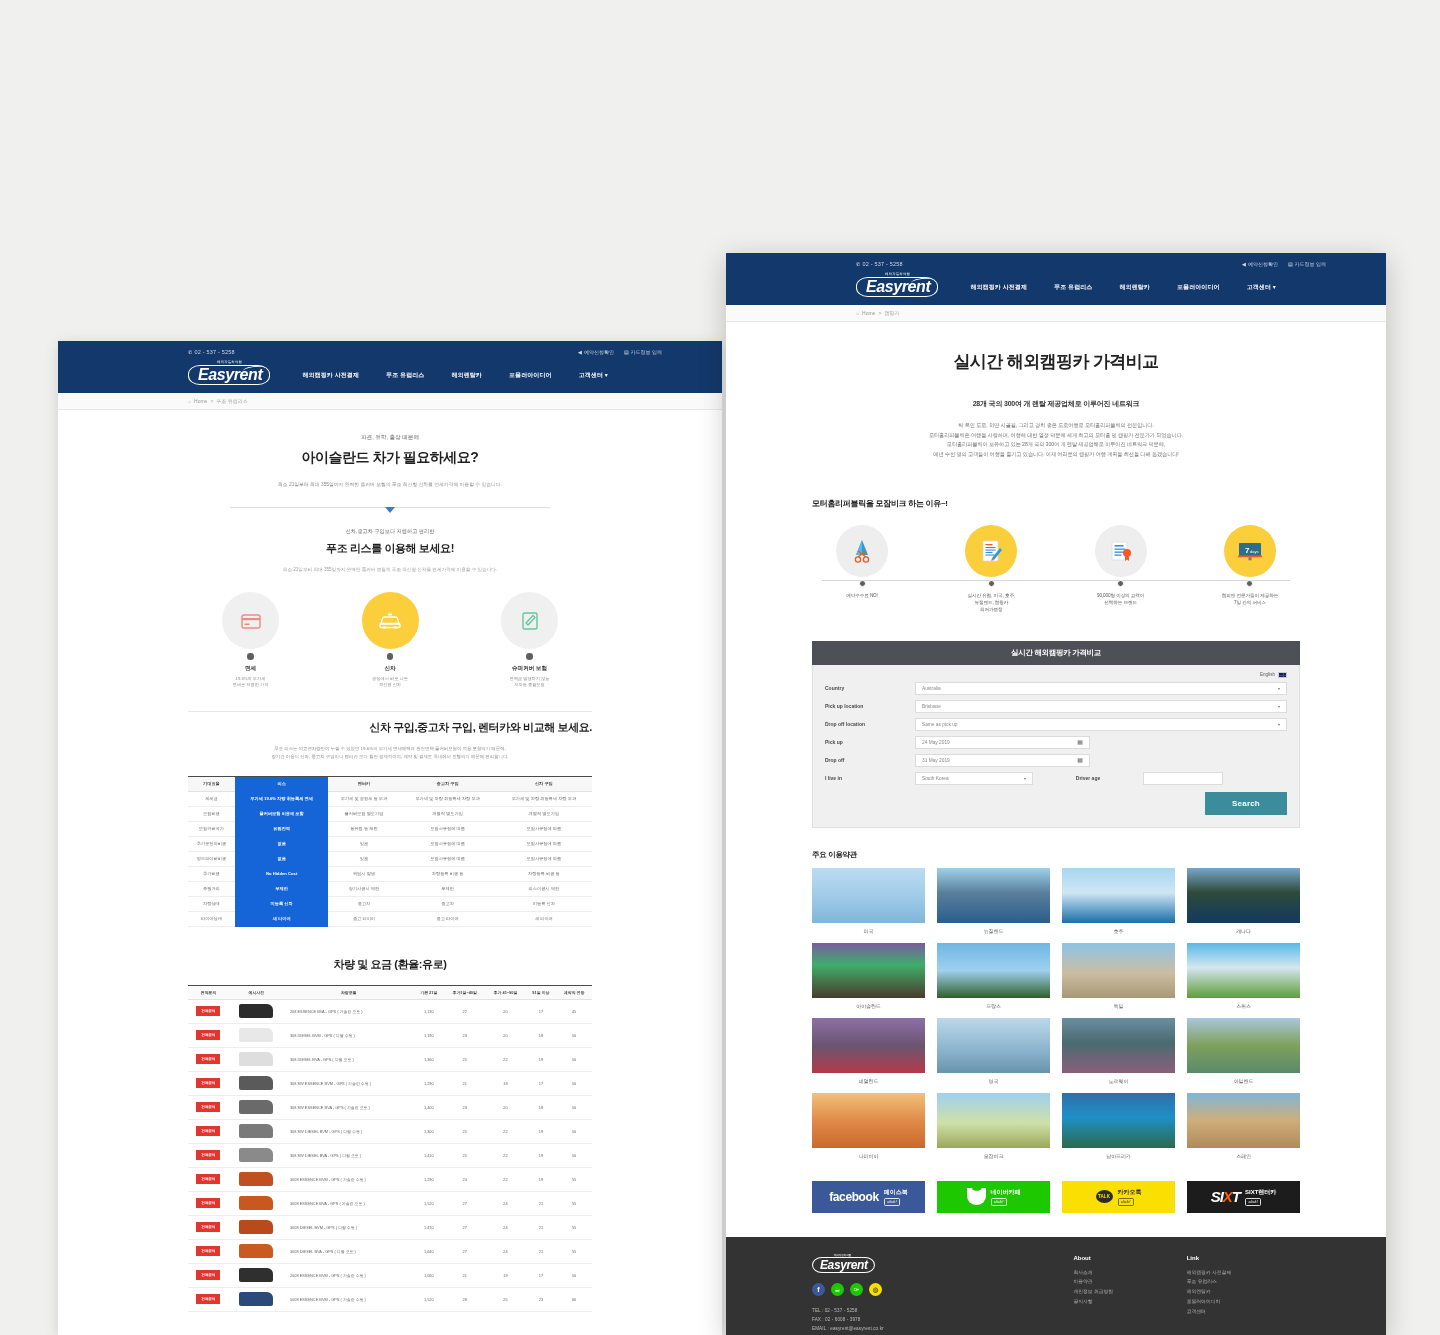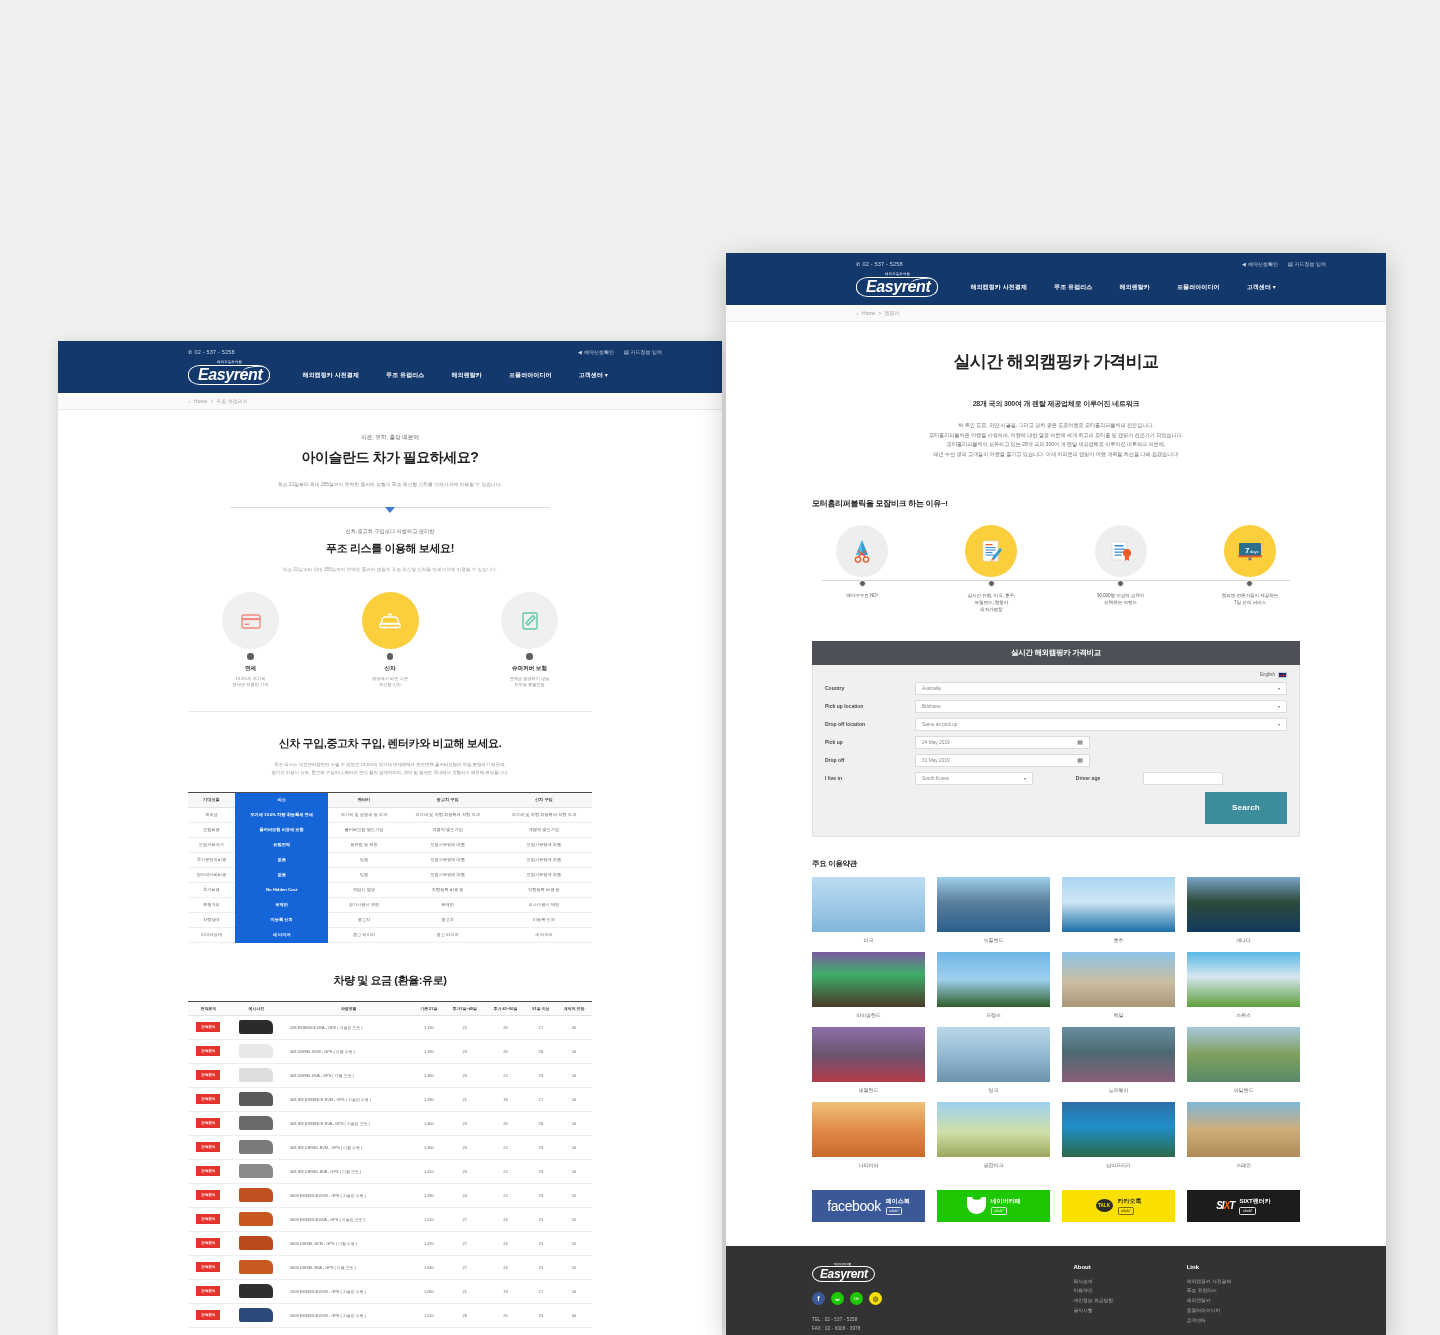--- a/index.html
+++ b/index.html
@@ -135,42 +135,42 @@
   .caret { position: absolute; right: 6px; font-size: 4px; color: #777; }
   .cal-ic { position: absolute; right: 6px; font-size: 6px; color: #6a6a6a; line-height:1;}
   .f-inline { display: flex; align-items: center; gap: 0; flex: 1; }
   .f-label2 { width: 110px; text-align: center; font-size: 5px; font-weight: bold; color: #4a4a4a; }
   .f-input {
     width: 80px; height: 13px; background: #fff; border: 1px solid #dcdcdc;
   }
   .search-btn-row { display: flex; justify-content: flex-end; margin-top: 7px; }
   .search-btn {
     background: #3b8d9c; color: #fff; font-size: 8px; font-weight: bold;
-    width: 82px; height: 32px; display: flex; align-items: center; justify-content: center;
+    width: 82px; height: 23px; display: flex; align-items: center; justify-content: center;
     border: none; letter-spacing: .2px; font-family: inherit;
   }
 
   
   .cities-title { font-size: 7.5px; font-weight: bold; color: #222; margin-top: 22px; letter-spacing: -.3px; }
   .city-grid { display: grid; grid-template-columns: repeat(4, 1fr); gap: 9px 12px; margin-top: 8px; }
   .city-card { }
   .city-img { width: 100%; height: 55px; background: #9ab; position: relative; overflow:hidden; }
   .city-cap { text-align: center; font-size: 5px; color: #555; margin-top: 5px; letter-spacing: -.1px;}
 
   
   .social-grid { display: grid; grid-template-columns: repeat(4, 1fr); gap: 12px; margin-top: 22px; }
   .social-card {
     height: 32px; display: flex; align-items: center; justify-content: center; gap: 5px;
     padding: 0 8px;
   }
   .sc-fb { background: #3b5998; }
   .sc-naver { background: #1ec800; }
   .sc-kakao { background: #f9e000; }
   .sc-sixt { background: #1c1c1c; }
-  .sc-brand { font-weight: normal; color: #fff; font-size: 14px; letter-spacing: -.4px; }
+  .sc-brand { font-weight: bold; color: #fff; font-size: 12px; letter-spacing: -.4px; }
   .sc-right { display: flex; flex-direction: column; align-items: flex-start; gap: 1px; }
   .sc-ko { font-size: 6px; font-weight: bold; color: #fff; }
   .sc-ko.dark { color: #2b2b2b; }
   .sc-click {
     font-size: 4.2px; font-style: italic; color: #fff; border: .6px solid rgba(255,255,255,.85);
     padding: .5px 2.5px; border-radius: 1.5px;
   }
   .sc-click.dark { color: #2b2b2b; border-color: rgba(0,0,0,.5); }
   .kakao-bubble {
     width: 17px; height: 13px; background: #2b2b2b; border-radius: 50%;
@@ -178,21 +178,21 @@
     font-size: 4.6px; color: #f9e000; font-weight: bold;
   }
   .naver-cup {
     width: 19px; height: 17px; background: #fff; border-radius: 0 0 9px 9px;
     position: relative;
   }
   .naver-cup:after {
     content: ""; position: absolute; top: -5px; left: 6px; width: 9px; height: 8px;
     background: #1ec800; border-radius: 60% 10% 60% 10%; transform: rotate(15deg);
   }
-  .sixt-logo { font-size: 10px; font-weight: bold; color: #fff; font-style: italic; letter-spacing: -1px; }
+  .sixt-logo { font-size: 15px; font-weight: bold; color: #fff; font-style: italic; letter-spacing: -1px; }
   .sixt-logo .x { color: #ff5f00; }
 
   
   .site-footer { background: #333333; margin-top: 24px; padding: 18px 86px 16px; display: flex; }
   .ft-left { width: 300px; }
   .ft-logo {
     position: relative;
     color: #ffffff; font-style: italic; font-weight: bold; font-size: 12px;
     border: 1px solid #fff; border-radius: 10px/8px; padding: 1px 6px 1px 7px;
     display: inline-block; line-height: 1.05; letter-spacing: -.4px;
@@ -234,21 +234,21 @@
   .bp-icons { display: flex; justify-content: space-between; margin-top: 20px; padding: 0 10px; }
   .bpi { width: 105px; text-align: center; }
   .bpi-circle { width: 57px; height: 57px; border-radius: 50%; margin: 0 auto; display:flex; align-items:center; justify-content:center;}
   .bpi-circle.g { background: #f0f0f0; }
   .bpi-circle.y { background: #fbce3c; }
   .bpi-dot { width: 6.5px; height: 6.5px; border-radius: 50%; background: #5f5f5f; margin: 4px auto 0; }
   .bpi-name { font-size: 5.6px; font-weight: bold; color: #333; margin-top: 5px; }
   .bpi-desc { font-size: 4.2px; color: #888; line-height: 1.6; margin-top: 3px; }
 
   .bp-hr { border: none; border-top: 1px solid #e6e6e6; margin: 22px 0 0; }
-  .bp-h3 { text-align: center; font-size: 11px; font-weight: bold; color: #1f1f1f; margin-top: 24px; letter-spacing: -.4px;}
+  .bp-h3 { text-align: right; font-size: 11px; font-weight: bold; color: #1f1f1f; margin-top: 8px; letter-spacing: -.4px;}
   .bp-p3 { text-align: center; font-size: 4.4px; color: #8a8a8a; line-height: 1.9; margin-top: 10px; }
 
   .cmp-table { width: 100%; border-collapse: collapse; margin-top: 14px; font-size: 4.2px; }
   .cmp-table th {
     background: #f7f7f7; color: #444; font-weight: bold; padding: 4.5px 2px; text-align: center;
     border-top: 1.2px solid #4a4a4a; border-bottom: 1px solid #e2e2e2;
   }
   .cmp-table td { padding: 4.5px 2px; text-align: center; color: #666; border-bottom: 1px solid #eeeeee; }
   .cmp-table .hl { background: #1565d8; color: #fff; font-weight: bold; border-bottom: 1px solid #1565d8;}
   .cmp-table th.hl { background: #1565d8; color: #fff; border-bottom: 1px solid #1565d8; }

